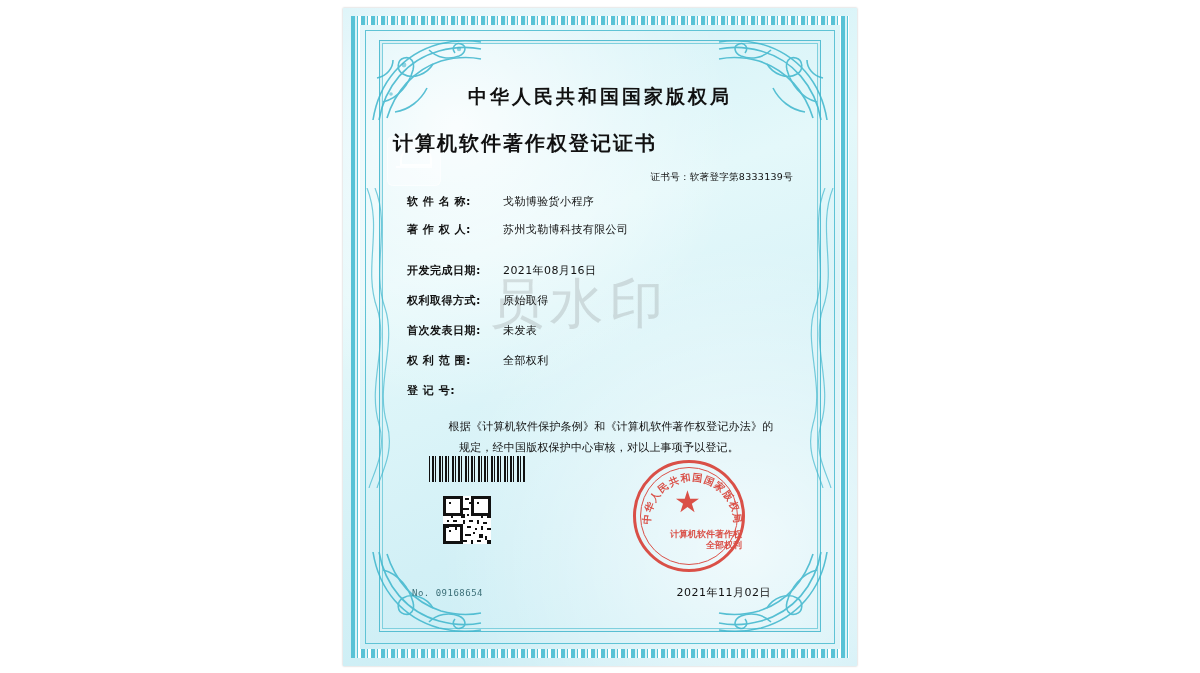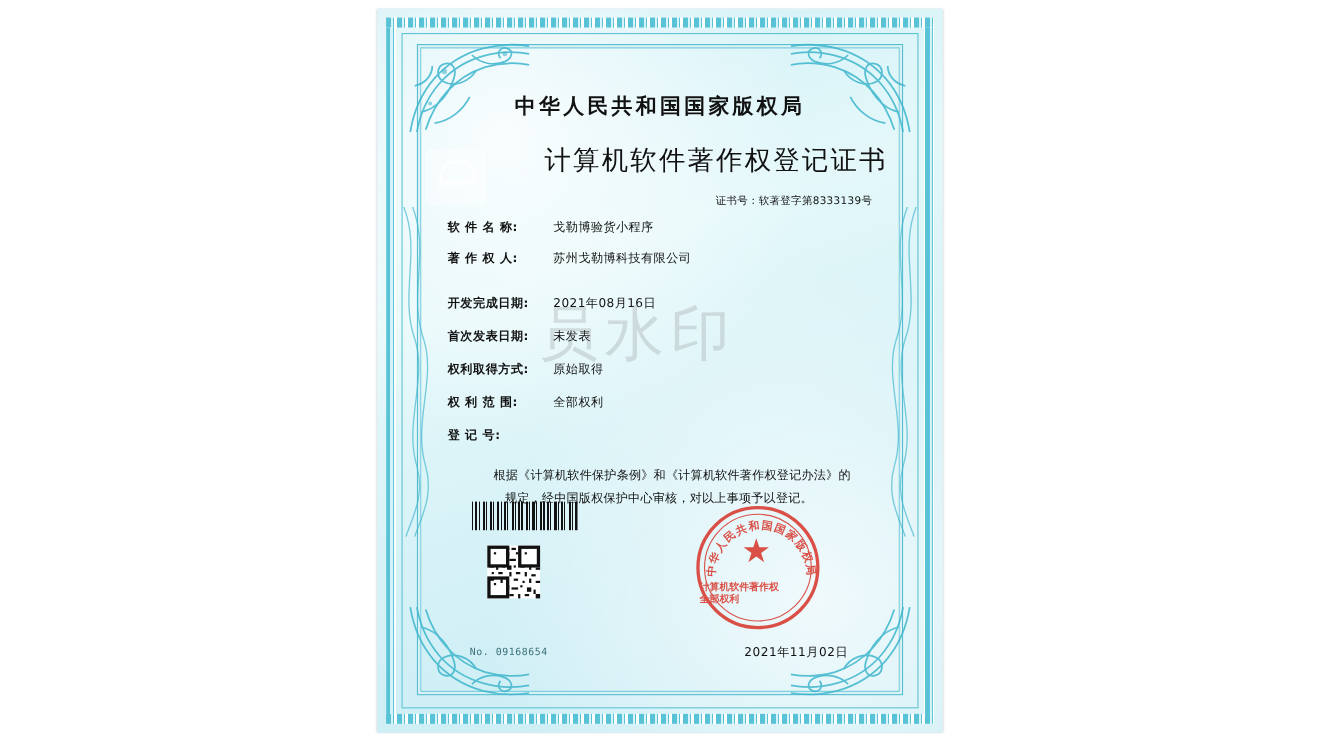--- a/index.html
+++ b/index.html
@@ -99,24 +99,24 @@
     text-align: center;
     font-family: "DejaVu Serif", serif;
     font-size: 19px;
     font-weight: 700;
     letter-spacing: 3px;
     color: #111;
     margin-top: 28px;
   }
 
   .doc-title {
-    text-align: right;
+    text-align: left;
     font-family: "DejaVu Serif", serif;
-    font-size: 24px;
-    font-weight: 400;
+    font-size: 20px;
+    font-weight: 700;
     letter-spacing: 2px;
     color: #111;
     margin-top: 20px;
   }
 
   .cert-no {
     text-align: right;
     font-size: 9.5px;
     color: #111;
     margin-top: 14px;
@@ -210,21 +210,21 @@
   .qr-eye::after {
     content: "";
     position: absolute;
     left: 3px; top: 3px;
     width: 2px; height: 2px;
     background: #111;
   }
 
   .serial {
     position: absolute;
-    left: 20px;
+    left: 5px;
     bottom: 18px;
     font-size: 9px;
     color: #3c6f78;
     font-family: "DejaVu Sans Mono", monospace;
     letter-spacing: 0.5px;
   }
 
   .date {
     position: absolute;
     right: 22px;
@@ -272,21 +272,21 @@
     fill: #d8392f;
     font-family: "DejaVu Serif", serif;
     font-size: 10px;
     font-weight: 700;
     letter-spacing: 1.2px;
   }
   .seal-text {
     position: absolute;
     left: 0; right: 0;
     bottom: 18px;
-    text-align: left;
+    text-align: right;
     color: #d8392f;
     font-family: "DejaVu Serif", serif;
     font-size: 9px;
     font-weight: 700;
     line-height: 1.25;
   }
 
   
   .watermark {
     position: absolute;
@@ -427,26 +427,26 @@
           <div class="fvalue">苏州戈勒博科技有限公司</div>
         </div>
       </div>
 
       <div class="fields group-2">
         <div class="frow">
           <div class="flabel">开发完成日期:</div>
           <div class="fvalue">2021年08月16日</div>
         </div>
         <div class="frow">
+          <div class="flabel">权利取得方式:</div>
+          <div class="fvalue">原始取得</div>
+        </div>
+        <div class="frow">
           <div class="flabel">首次发表日期:</div>
           <div class="fvalue">未发表</div>
-        </div>
-        <div class="frow">
-          <div class="flabel">权利取得方式:</div>
-          <div class="fvalue">原始取得</div>
         </div>
         <div class="frow">
           <div class="flabel">权 利 范 围:</div>
           <div class="fvalue">全部权利</div>
         </div>
         <div class="frow">
           <div class="flabel">登 记 号:</div>
         </div>
       </div>
 

